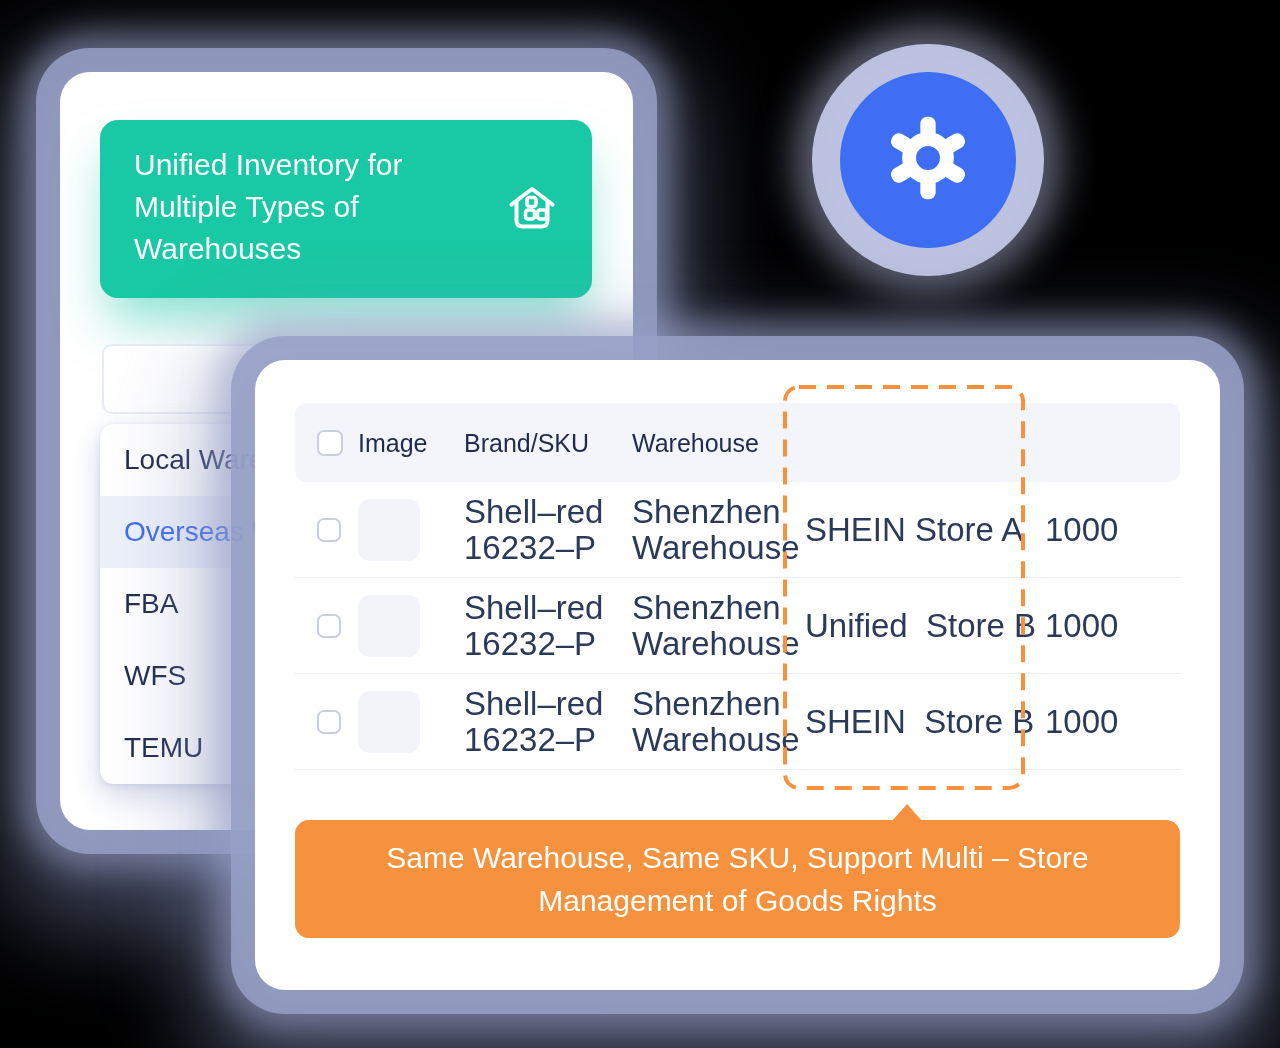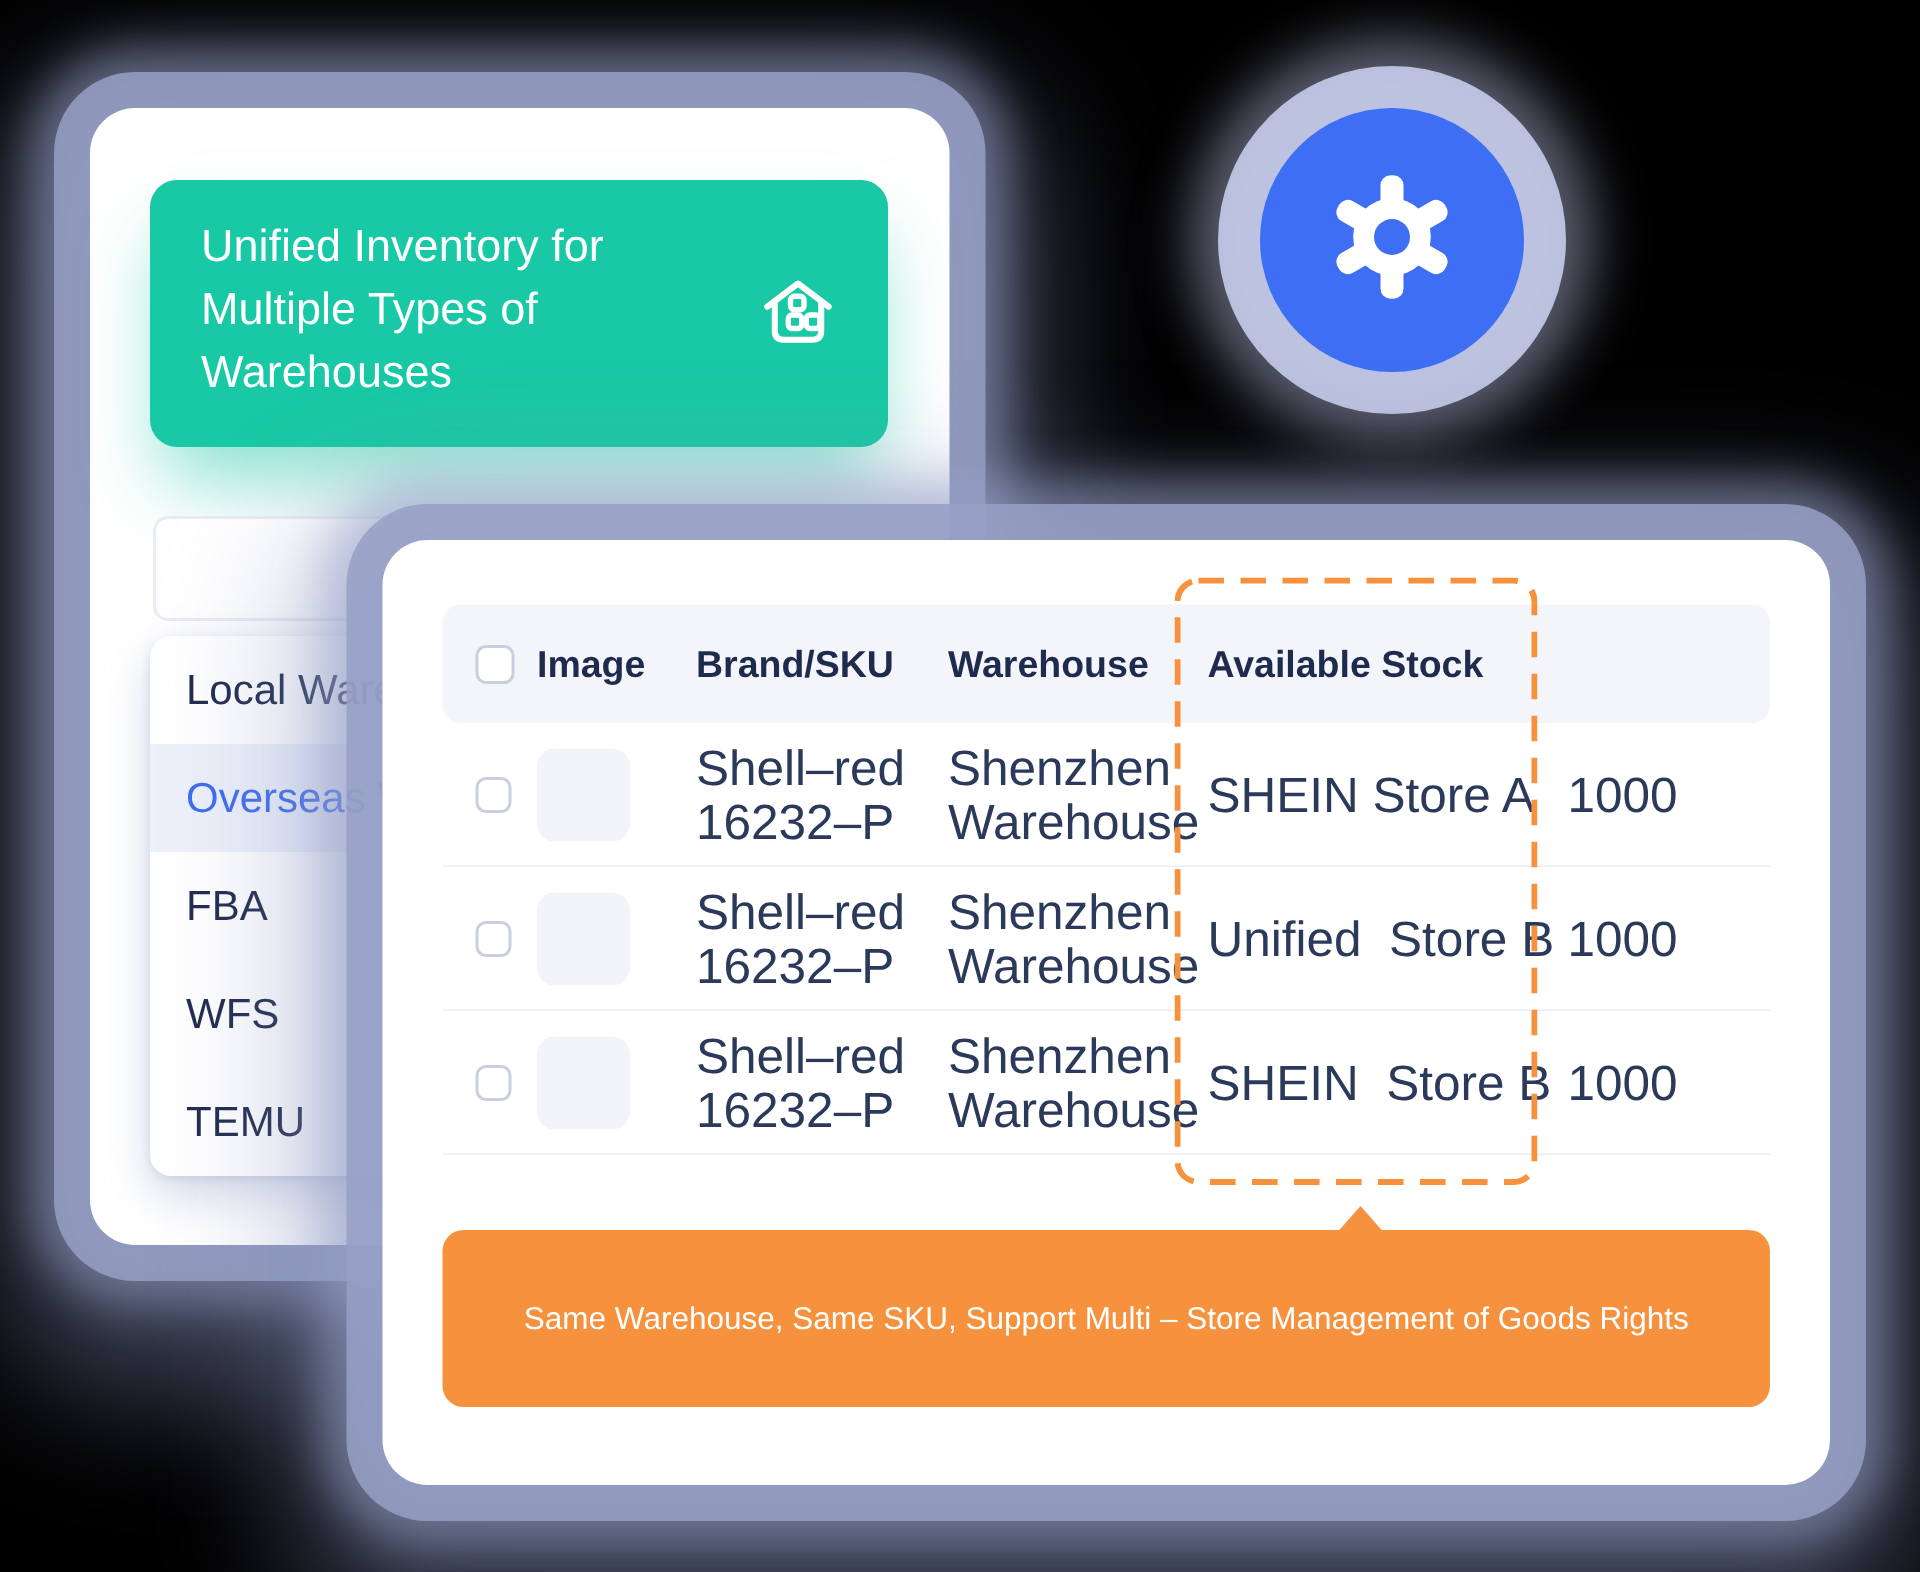--- a/index.html
+++ b/index.html
@@ -63,40 +63,40 @@
     position:absolute; left:255px; top:360px; width:965px; height:630px;
     background:#fff; border-radius:30px; z-index:2;
   }
   .t-head, .t-row {
     display:grid; grid-template-columns:63px 106px 168px 173px 240px 1fr;
     align-items:center;
   }
   .t-head {
     position:absolute; left:40px; top:43px; width:885px; height:79px;
     background:#f4f5fb; border-radius:12px;
-    font-size:25px; font-weight:700; color:#1e2b4d; line-height:30px;
+    font-size:25px; font-weight:400; color:#1e2b4d; line-height:30px;
   }
   .t-body { position:absolute; left:40px; top:122px; width:885px; }
   .t-row { height:96px; border-bottom:1.5px solid #eaedf5; font-size:33px; color:#2b3a5a; }
   .cell-brand, .cell-warehouse { line-height:36px; }
   .cell-store { white-space:pre; }
   .checkbox {
     width:24px; height:24px; margin-left:22px; background:#fff;
     border:2px solid #c9cfdf; border-radius:7px; cursor:pointer;
   }
   .checkbox.head { width:26px; height:26px; }
   .img-ph { width:62px; height:62px; border-radius:12px; background:#f3f4fa; }
 
   .store-dash { position:absolute; left:528px; top:25px; width:242px; height:405px; pointer-events:none; }
 
   .callout {
     position:absolute; left:40px; top:460px; width:885px; height:118px;
     background:#f6913d; border-radius:14px;
     display:flex; align-items:center; justify-content:center; text-align:center;
-    color:#fff; font-size:21px; line-height:43px; padding:0 30px;
+    color:#fff; font-size:30px; line-height:43px; padding:0 30px;
   }
   .callout-arrow {
     position:absolute; left:637px; top:444px; width:0; height:0;
     border-left:15px solid transparent; border-right:15px solid transparent;
     border-bottom:17px solid #f6913d;
   }
 </style>
 </head>
 <body>
 
@@ -154,21 +154,20 @@
 
   <div class="card-table halo">
 
     <div class="t-head">
       <div>
           <div class="checkbox head"></div>
         </div>
       <div>Image</div>
       <div>Brand/SKU</div>
       <div>Warehouse</div>
-      <div>Available Stock</div>
     </div>
 
     <div class="t-body">
       <div class="t-row">
         <div>
             <div class="checkbox"></div>
           </div>
         <div>
             <div class="img-ph"></div>
           </div>

